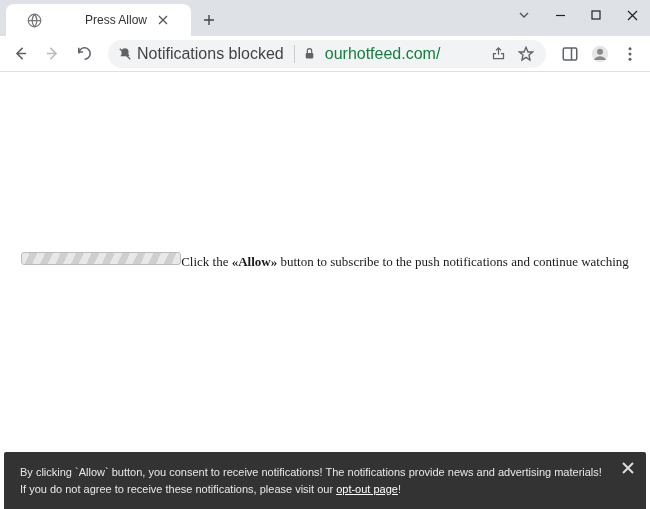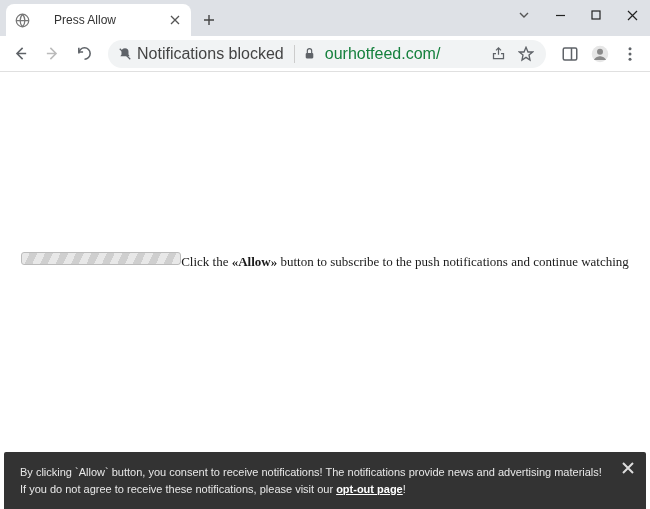--- a/index.html
+++ b/index.html
@@ -1,19 +1,19 @@
 <!DOCTYPE html>
 <html><head>
 <meta charset="utf-8">
 <style>
 * { margin: 0; padding: 0; box-sizing: border-box; }
 body { width: 650px; height: 509px; font-family: Arial, sans-serif; background: #fff; position: relative; overflow: hidden; }
 
 .titlebar { height: 36px; background: #dee1e6; display: flex; align-items: flex-end; position: relative; }
-.tab { background: #fff; height: 32px; width: 185px; margin-left: 6px; border-radius: 8px 8px 0 0; display: flex; align-items: center; padding: 0 8px; gap: 24px; font-size: 12px; color: #333; position: relative; }
+.tab { background: #fff; height: 32px; width: 185px; margin-left: 6px; border-radius: 8px 8px 0 0; display: flex; align-items: center; padding: 0 20px; gap: 8px; font-size: 12px; color: #333; position: relative; text-align: right; }
 .tab-favicon { width: 16px; height: 16px; display: flex; align-items: center; justify-content: center; }
 .tab-title { flex: 1; white-space: nowrap; overflow: hidden; text-overflow: ellipsis; }
 .tab-close { width: 16px; height: 16px; display: flex; align-items: center; justify-content: center; cursor: pointer; color: #555; font-size: 14px; }
 .newtab { width: 28px; height: 28px; display: flex; align-items: center; justify-content: center; cursor: pointer; color: #444; font-size: 16px; margin-left: 4px; margin-bottom: 2px; }
 
 .window-controls { position: absolute; right: 0; top: 0; height: 30px; display: flex; }
 .win-btn { width: 36px; height: 30px; display: flex; align-items: center; justify-content: center; color: #333; cursor: pointer; }
 .win-chev { width: 36px; height: 30px; display: flex; align-items: center; justify-content: center; color: #555; cursor: pointer; }
 
 .toolbar { height: 36px; background: #fff; border-bottom: 1px solid #e0e0e0; display: flex; align-items: center; padding: 0 6px; gap: 4px; }
@@ -30,21 +30,21 @@
 .right-icons .nav-btn svg { width: 18px; height: 18px; }
 
 .watermark { position: absolute; top: 1px; right: 130px; font-size: 22px; color: #e4e4e4; font-weight: 500; letter-spacing: 1px; pointer-events: none; z-index: 0; }
 
 .page { position: absolute; top: 72px; left: 0; right: 0; bottom: 57px; background: #fff; display: flex; flex-direction: row; align-items: center; justify-content: center; }
 .progress { width: 160px; height: 13px; border: 1px solid #bbb; border-radius: 3px; margin-bottom: 8px; background: repeating-linear-gradient(115deg, #e8e8e8 0 7px, #cfcfcf 7px 14px); }
 .msg { font-size: 13px; color: #1a1a1a; font-family: Georgia, serif; }
 .msg b { font-weight: bold; }
 
 .consent { position: absolute; bottom: 0; left: 4px; right: 4px; background: #333333; color: #e8e8e8; padding: 12px 40px 12px 16px; font-size: 11px; line-height: 1.5; border-radius: 2px 2px 0 0; }
-.consent a { color: #fff; text-decoration: underline; font-weight: bold; }
+.consent a { color: #fff; text-decoration: underline; font-weight: normal; }
 .consent-close { position: absolute; right: 12px; top: 10px; color: #ddd; cursor: pointer; font-size: 14px; }
 
 svg { display: block; }
 </style>
 </head>
 <body>
 
 <div class="watermark">computips</div>
 
 <div class="titlebar">

